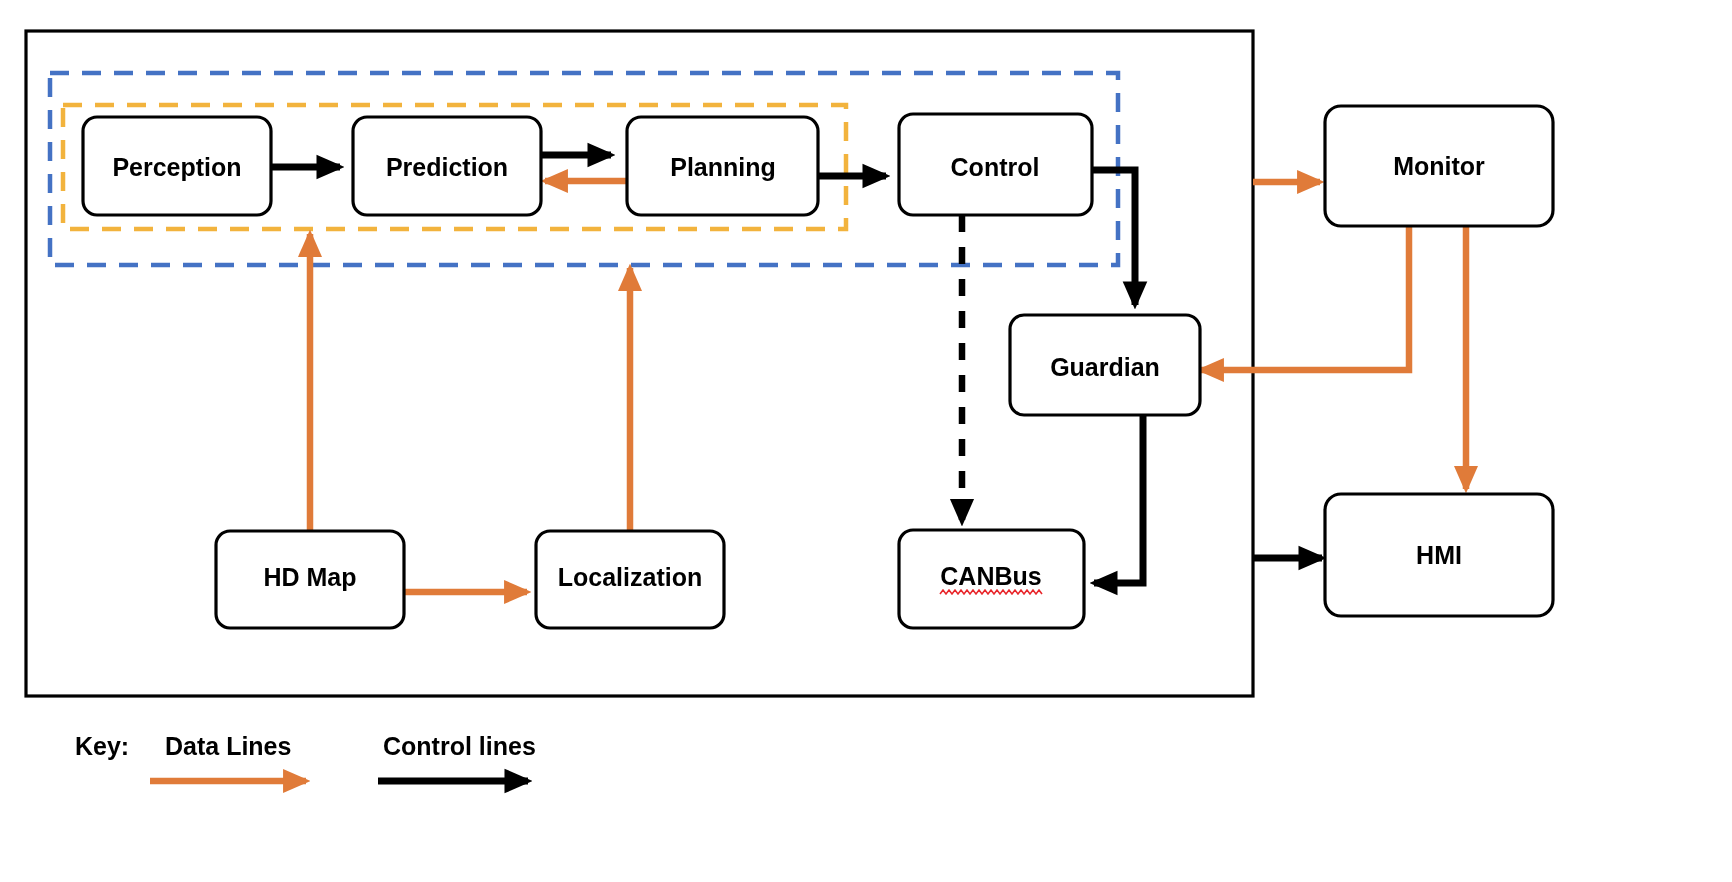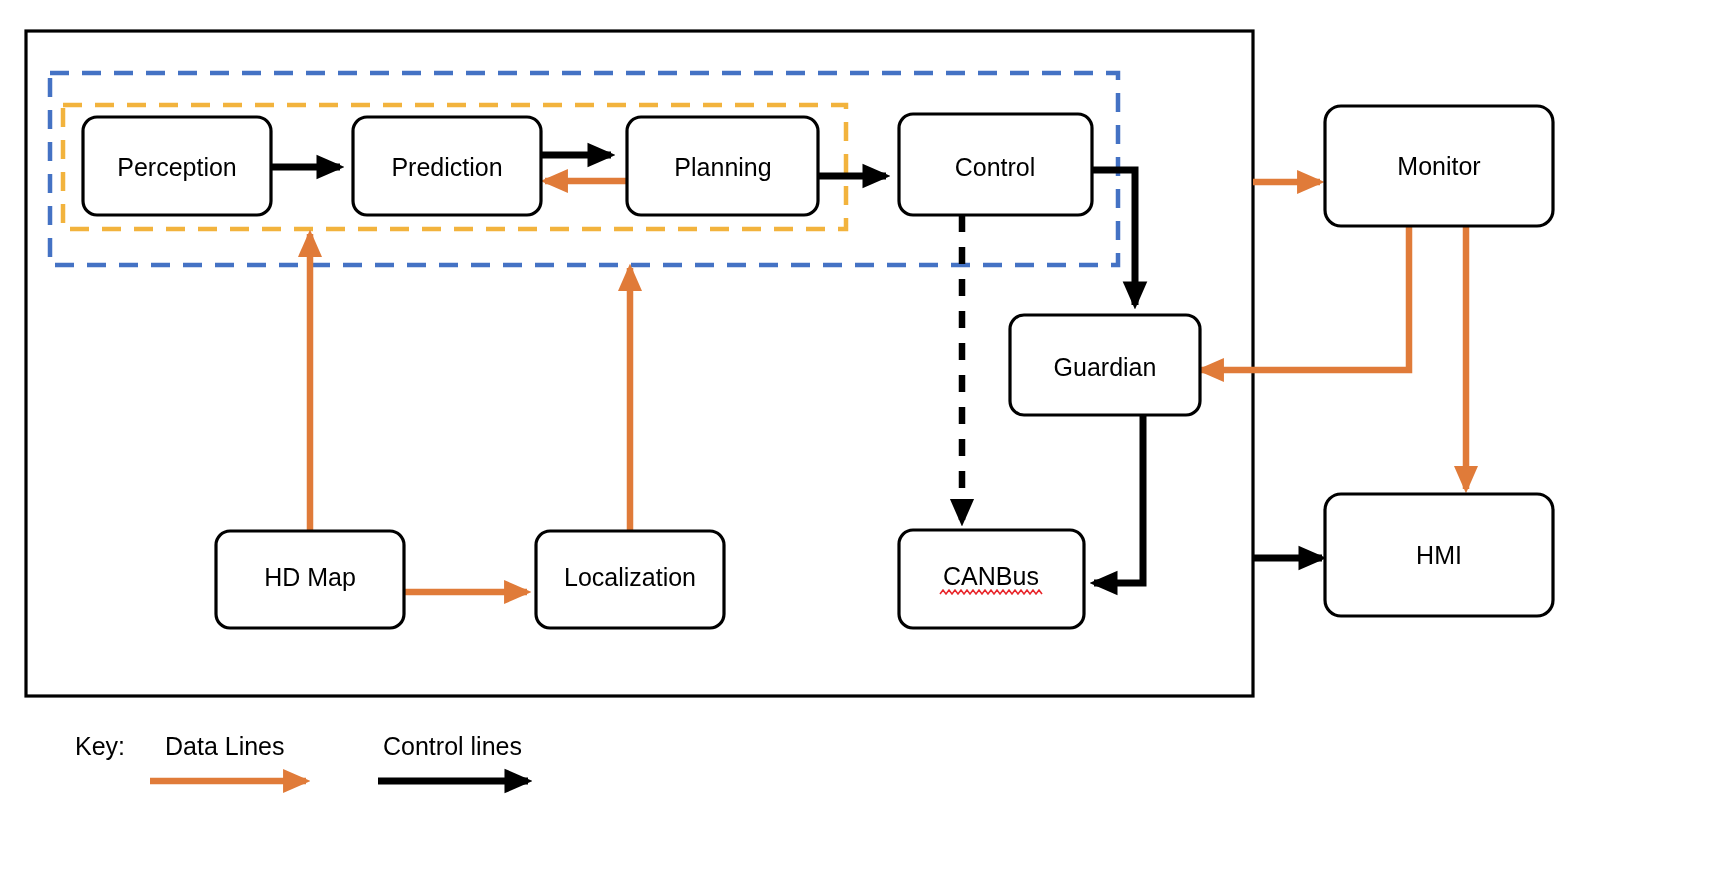--- a/index.html
+++ b/index.html
@@ -10,20 +10,21 @@
   body {
     width: 1732px;
     height: 882px;
     font-family: "Liberation Sans", sans-serif;
     overflow: hidden;
   }
   #diagram-root {
     position: relative;
     width: 1468px;
     height: 882px;
+    font-weight: bold;
   }
   svg#diagram-svg {
     position: absolute;
     top: 0;
     left: 0;
     width: 1732px;
     height: 882px;
   }
   .node-label {
     font-family: "Liberation Sans", sans-serif;

